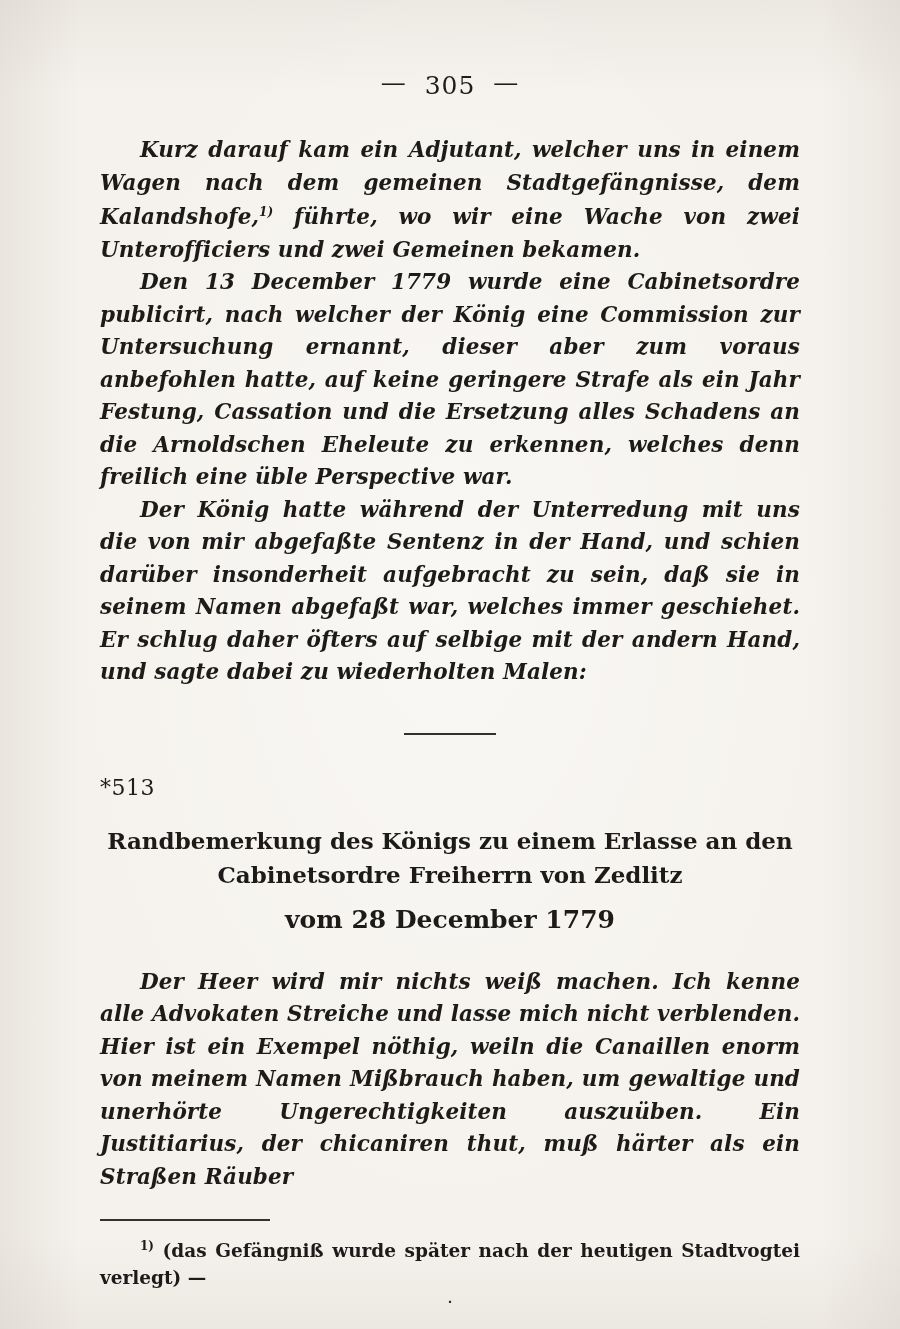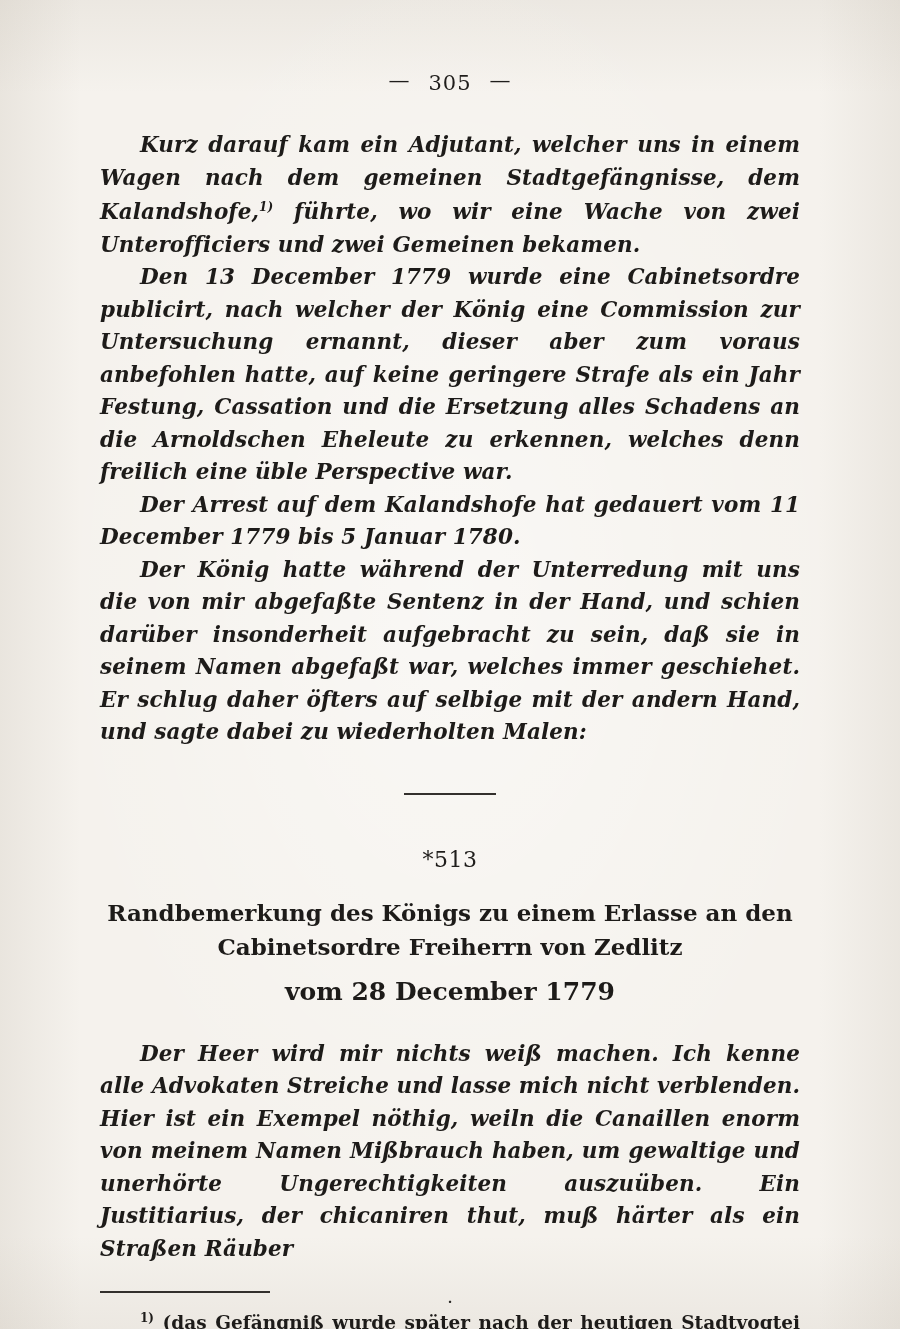--- a/index.html
+++ b/index.html
@@ -33,21 +33,21 @@
     position: absolute;
     left: 100px;
     top: 0;
     width: 700px;
     height: 1329px;
   }
 
   .folio {
     text-align: center;
     font-family: "DejaVu Serif", serif;
-    font-size: 21px;
+    font-size: 25px;
     letter-spacing: 1px;
     margin-top: 68px;
     color: #1f1d1b;
   }
   .folio .dash {
     display: inline-block;
     margin: 0 18px;
     vertical-align: 3px;
   }
 
@@ -72,22 +72,21 @@
   .justify-last > :last-child { }
 
   .rule {
     width: 92px;
     height: 2px;
     background: #33302d;
     margin: 44px auto 0 auto;
   }
 
   .doc-number {
-    text-align: center;
-    margin-top: 52px;
+    margin-top: 40px;
     font-size: 22px;
     font-family: "DejaVu Serif", serif;
     letter-spacing: 0.5px;
     color: #1f1d1b;
   }
 
   .doc-title {
     text-align: center;
     margin-top: 24px;
     font-size: 23px;
@@ -158,21 +157,20 @@
 
     <div class="folio">
       <span class="dash">—</span><span>305</span><span class="dash">—</span>
     </div>
 
     <div class="body-text">
       <p class="para"><span>Kurz darauf kam ein Adjutant, welcher uns in einem Wagen nach dem gemeinen Stadtgefängnisse, dem Kalandshofe,</span><span class="footnotes marker" style="font-size:12px;vertical-align:super;">1)</span> <span>führte, wo wir eine Wache von zwei Unterofficiers und zwei Gemeinen bekamen.</span></p>
 
       <p class="para">Den 13 December 1779 wurde eine Cabinetsordre publicirt, nach welcher der König eine Commission zur Untersuchung ernannt, dieser aber zum voraus anbefohlen hatte, auf keine geringere Strafe als ein Jahr Festung, Cassation und die Ersetzung alles Schadens an die Arnoldschen Eheleute zu erkennen, welches denn freilich eine üble Perspective war.</p>
 
-      <p class="para">Der Arrest auf dem Kalandshofe hat gedauert vom 11 December 1779 bis 5 Januar 1780.</p>
 
       <p class="para">Der König hatte während der Unterredung mit uns die von mir abgefaßte Sentenz in der Hand, und schien darüber insonderheit aufgebracht zu sein, daß sie in seinem Namen abgefaßt war, welches immer geschiehet. Er schlug daher öfters auf selbige mit der andern Hand, und sagte dabei zu wiederholten Malen:</p>
 
     </div>
 
     <div class="rule"></div>
 
     <div class="doc-number">*513</div>
 
     <div class="doc-title">

